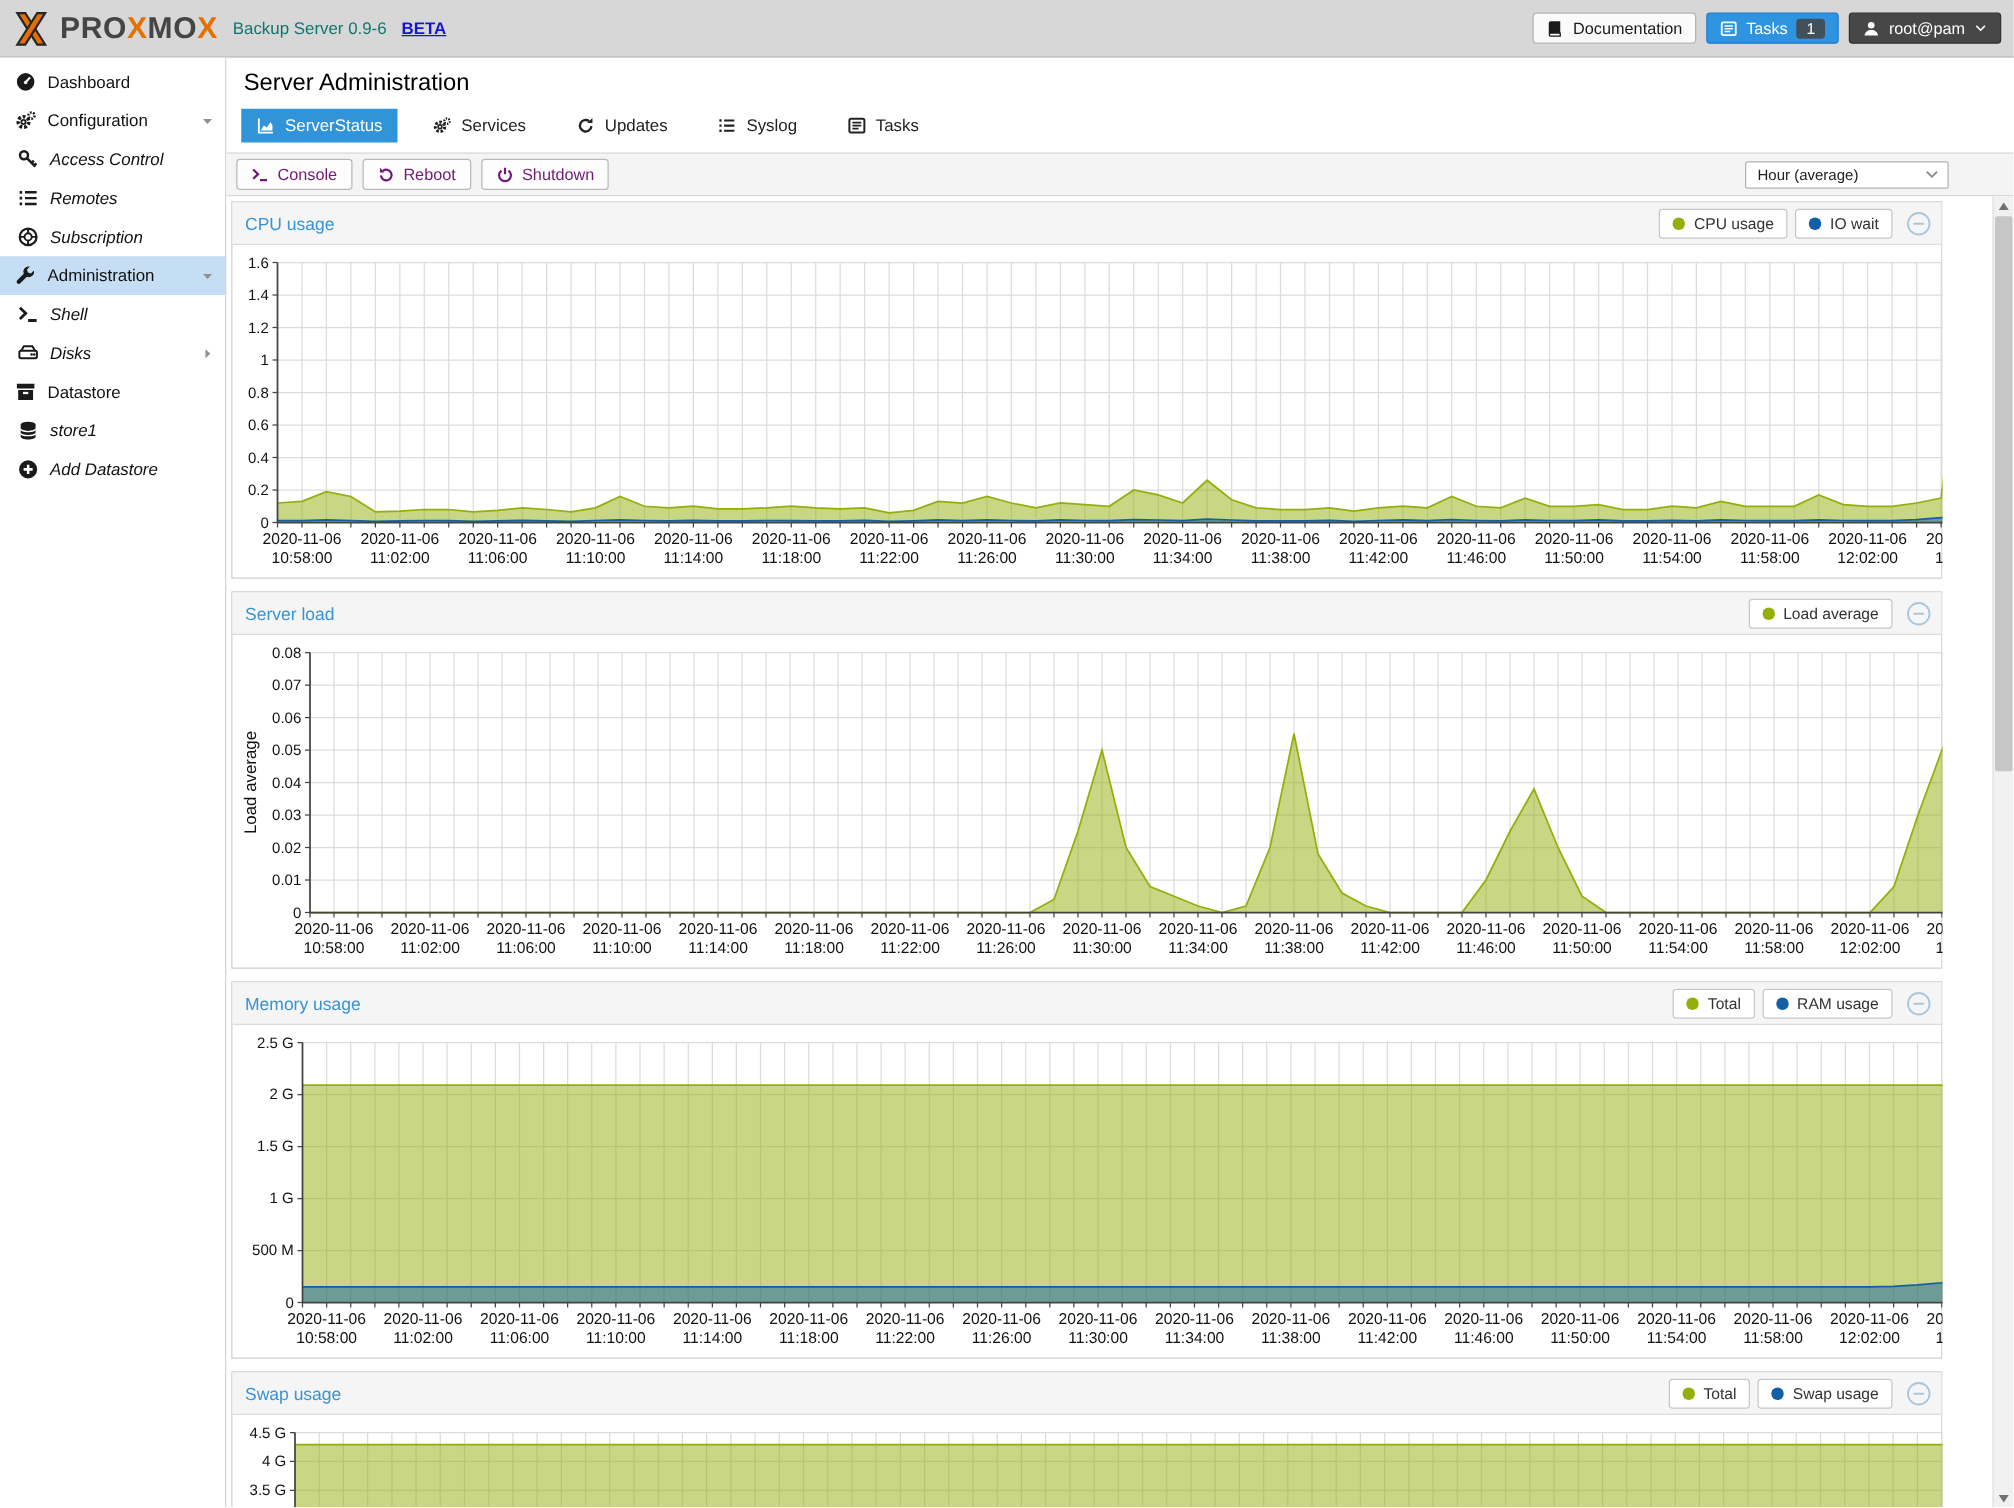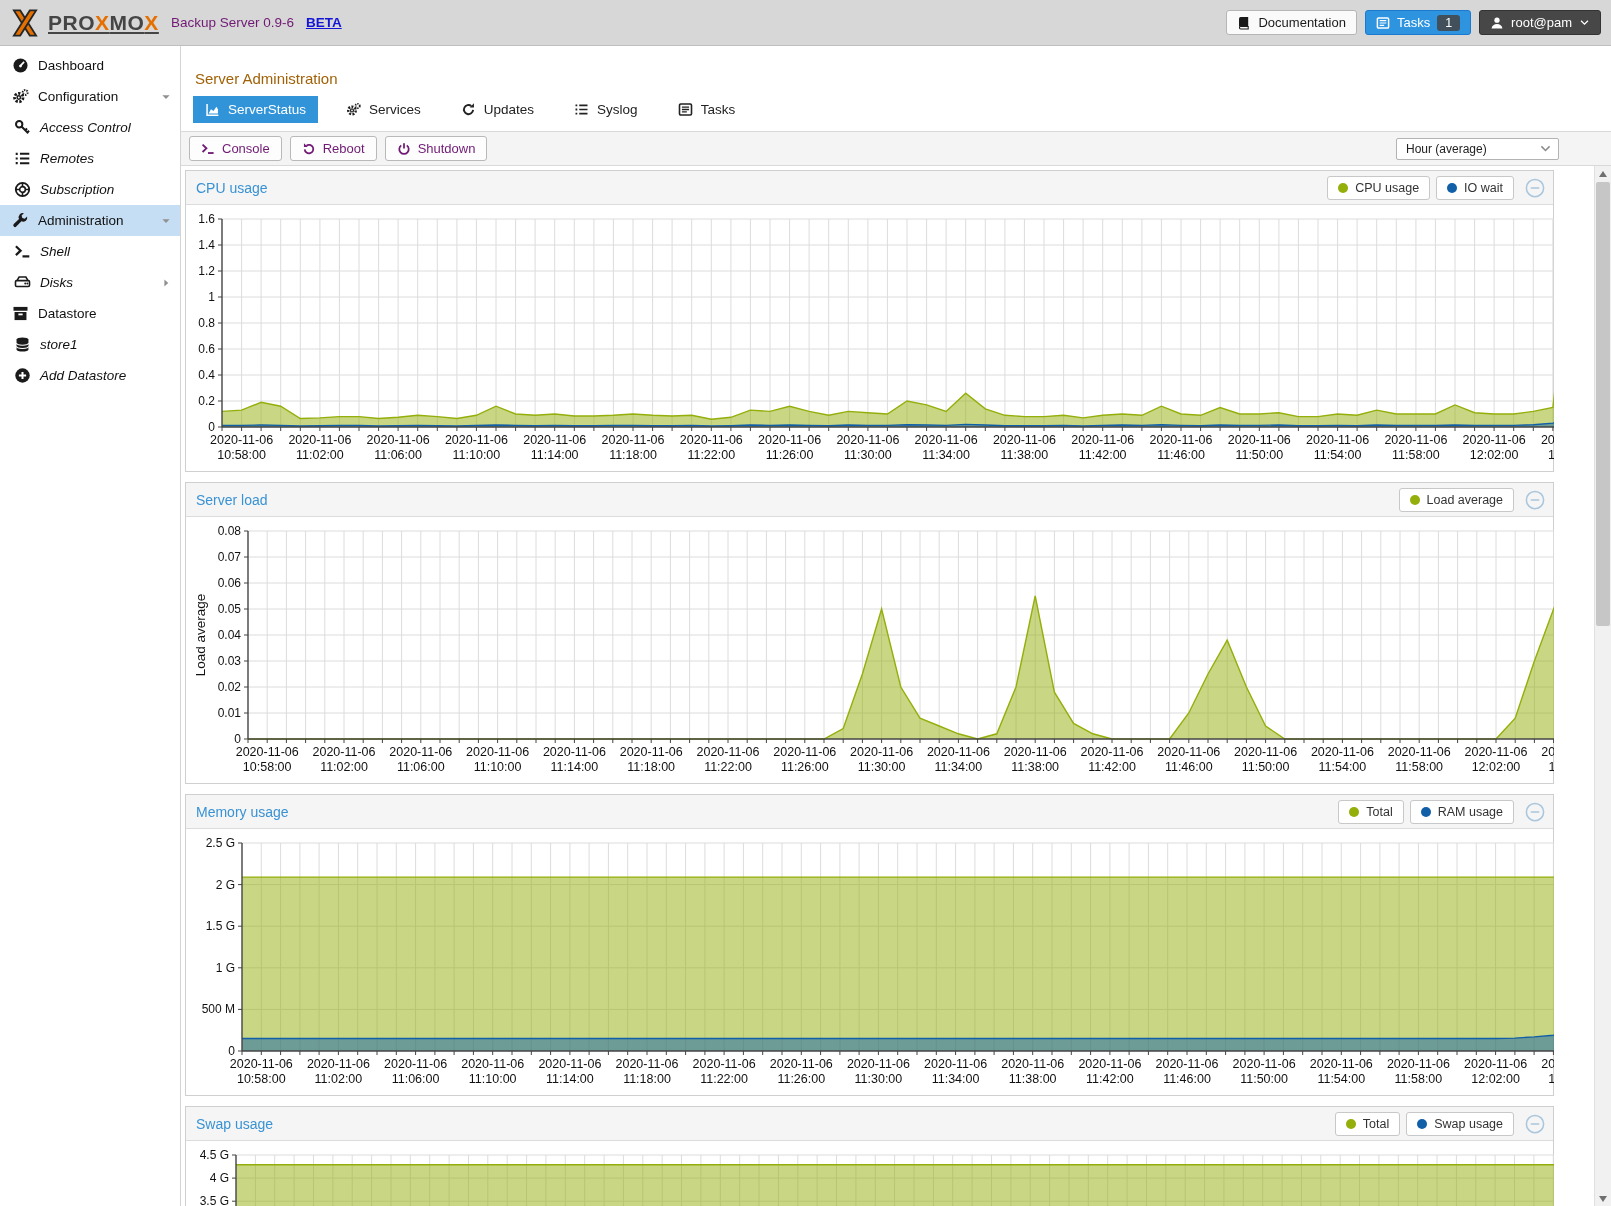--- a/index.html
+++ b/index.html
@@ -2,23 +2,23 @@
 <html><head>
 <meta charset="utf-8">
 <style>
   html,body{margin:0;padding:0;width:1611px;height:1206px;overflow:hidden;
     font-family:"Liberation Sans","DejaVu Sans",sans-serif;background:#fff;color:#1a1a1a;}
   #app{width:1611px;height:1206px;display:flex;flex-direction:column;overflow:hidden;}
   
   #hdr{height:45px;flex:none;background:#d7d7d7;border-bottom:1px solid #bfbfbf;
     display:flex;align-items:center;padding:0 10px;gap:8px;}
   .logo{width:30px;height:30px;flex:none;}
-  .wordmark{font-size:21px;font-weight:bold;color:#454545;letter-spacing:.5px;margin-right:4px;text-decoration:underline;}
+  .wordmark{font-size:24px;font-weight:bold;color:#454545;letter-spacing:.5px;margin-right:4px;}
   .wordmark .x{color:#e57000;}
-  .product{font-size:13.5px;color:#701a75;}
+  .product{font-size:13.5px;color:#0f766e;}
   .beta{font-size:13.5px;color:#1414d6;text-decoration:underline;margin-left:4px;cursor:pointer;font-weight:bold;}
   .hdr-right{margin-left:auto;display:flex;align-items:center;gap:8px;}
   .hbtn{display:inline-flex;align-items:center;gap:7px;height:25px;padding:0 10px;
     background:#fafafa;border:1px solid #b5b5b5;border-radius:3px;font-size:13px;color:#1a1a1a;cursor:pointer;}
   .hbtn.tasks{background:#2e94e0;border-color:#1c7ace;color:#fff;}
   .badge{background:#41505a;color:#fff;border-radius:3px;padding:1px 8px;font-size:12.5px;}
   .hbtn.user{background:#474747;border-color:#333;color:#fff;}
   .icon{width:14px;height:14px;display:inline-flex;flex:none;}
   .icon svg{width:100%;height:100%;}
   
@@ -27,21 +27,21 @@
   .side-item{height:31px;display:flex;align-items:center;gap:9px;padding:0 8px 0 12px;
     font-size:13.5px;color:#111;cursor:pointer;}
   .side-item.lvl1{padding-left:14px;font-style:italic;}
   .side-item.sel{background:#c5def4;}
   .side-icon{width:17px;height:17px;display:inline-flex;flex:none;color:#1a1a1a;}
   .side-icon svg{width:100%;height:100%;}
   .caret{margin-left:auto;width:12px;height:12px;color:#909090;display:inline-flex;}
   .caret svg{width:100%;height:100%;}
   
   #main{flex:1;display:flex;flex-direction:column;overflow:hidden;}
-  #page-title{padding:24px 0 2px 14px;font-size:15px;color:#a16207;}
+  #page-title{padding:10px 0 2px 14px;font-size:19px;color:#000000;}
   #tabbar{padding:7px 0 8px 12px;display:flex;gap:16px;align-items:center;}
   .tab{display:inline-flex;align-items:center;gap:8px;padding:6px 12px;border-radius:0;
     font-size:13.5px;color:#222;cursor:pointer;}
   .tab .icon{width:15px;height:15px;}
   .tab.active{background:#3194d9;color:#fff;}
   #toolbar{display:flex;align-items:center;gap:8px;padding:4px 8px;background:#f4f4f4;
     border-top:1px solid #d9d9d9;border-bottom:1px solid #d9d9d9;flex:none;}
   .btn{display:inline-flex;align-items:center;gap:7px;padding:4px 11px;background:#fdfdfd;
     border:1px solid #b9b9b9;border-radius:3px;font-size:13px;color:#701a75;cursor:pointer;}
   .select{margin-left:auto;margin-right:44px;width:146px;display:flex;align-items:center;

